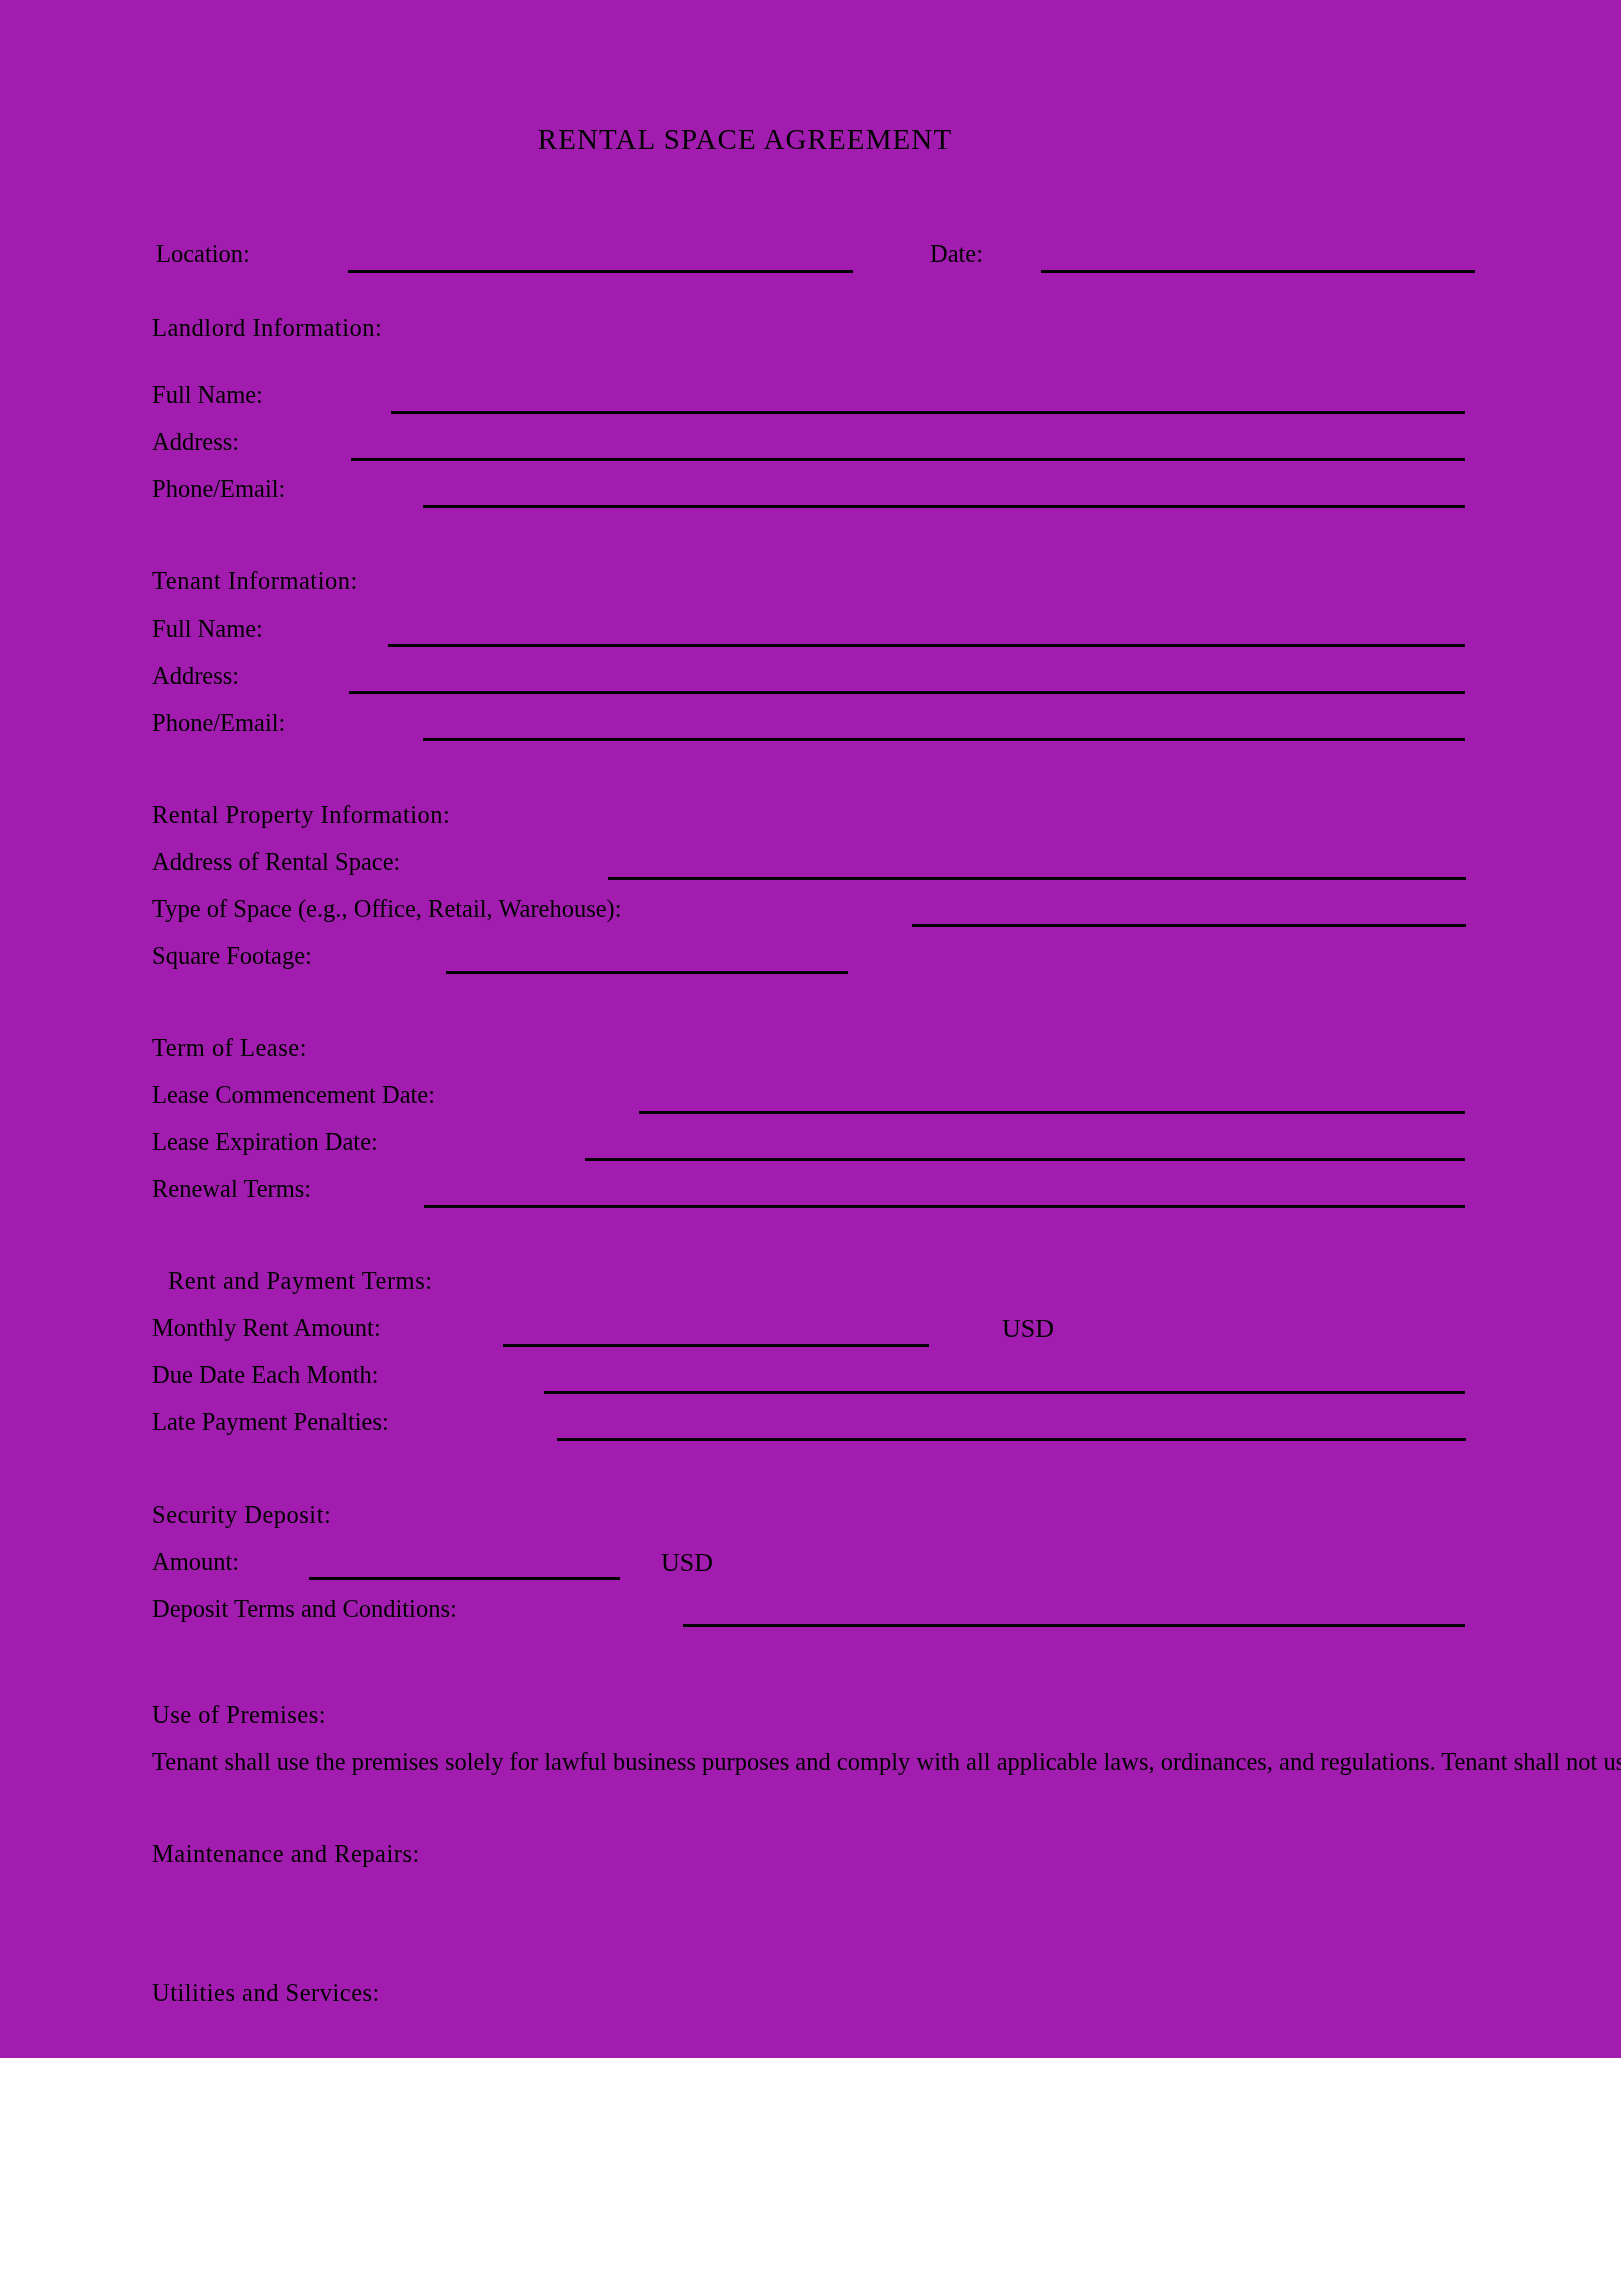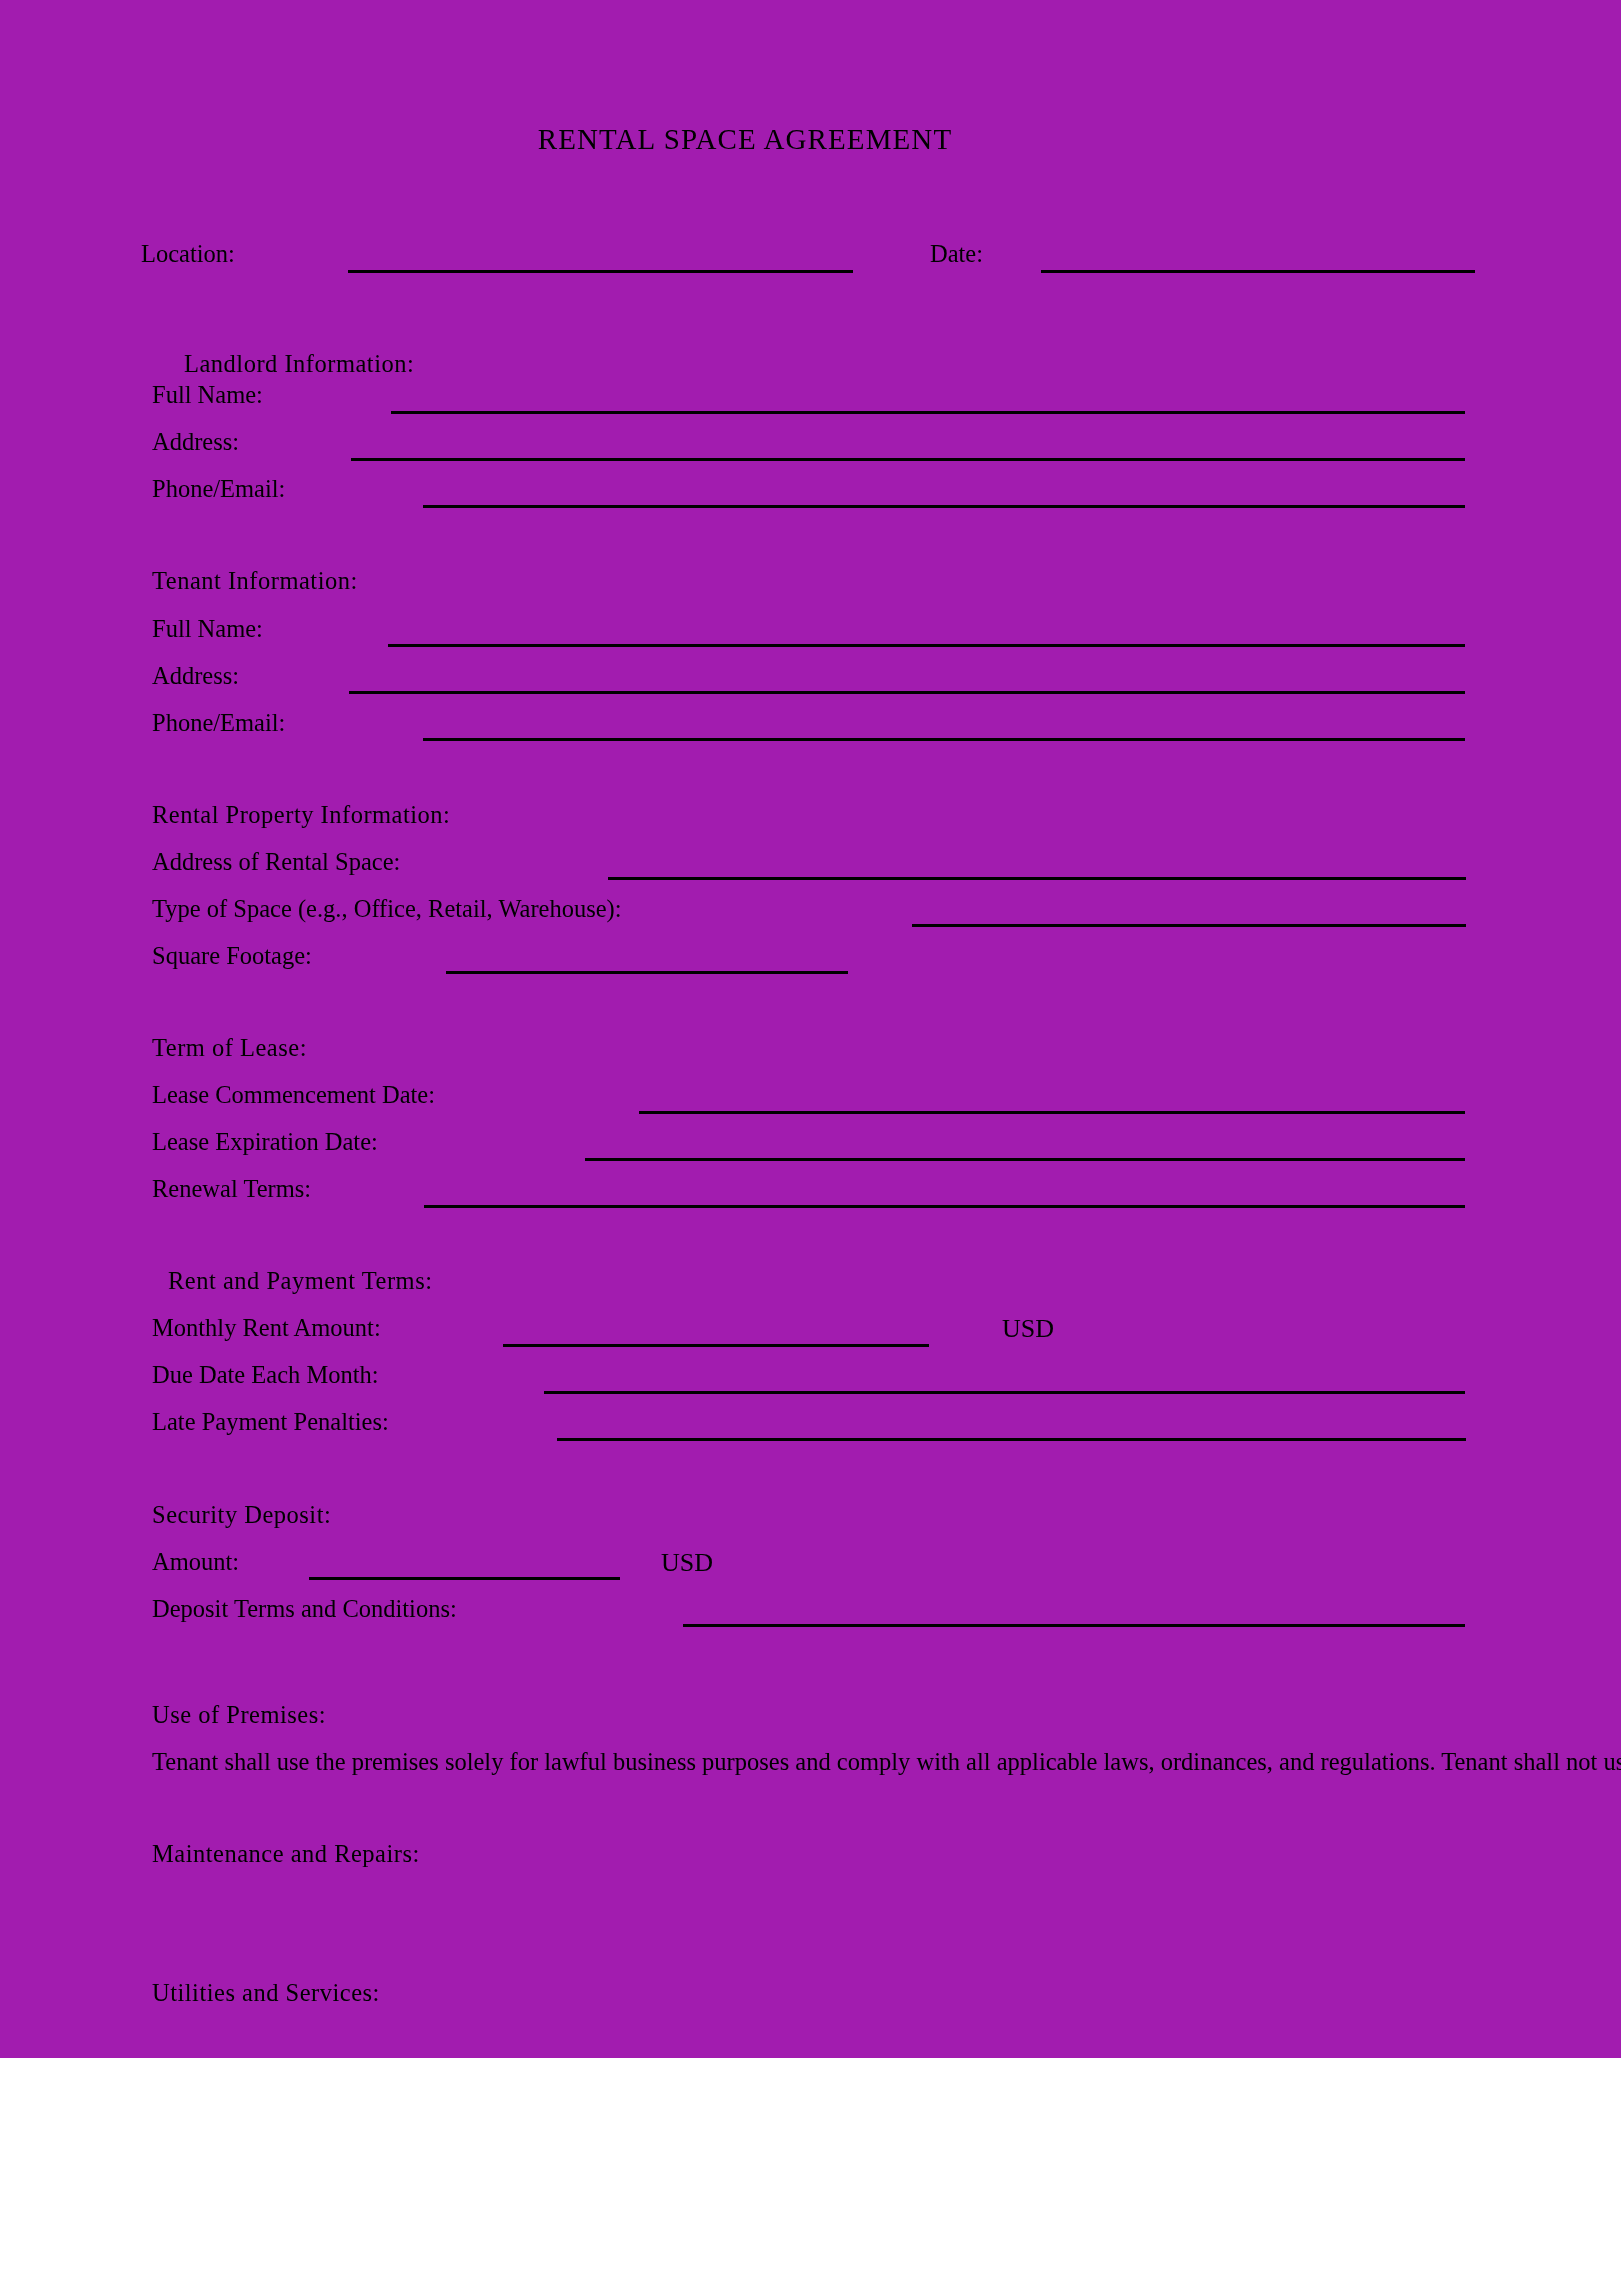--- a/index.html
+++ b/index.html
@@ -72,27 +72,27 @@
     width: 1469px;
   }
 </style>
 </head>
 <body>
 
 <div class="page">
 
   <div class="doc-title">RENTAL SPACE AGREEMENT</div>
 
-  <div class="txt field-label" style="left:141px; top:242px;">Location:</div>
+  <div class="txt field-label" style="left:156px; top:242px;">Location:</div>
   <div class="rule" style="left:348px; top:270px; width:505px;"></div>
 
   <div class="txt field-label" style="left:930px; top:242px;">Date:</div>
   <div class="rule" style="left:1041px; top:270px; width:434px;"></div>
 
-  <div class="txt section-head" style="left:152px; top:352px;margin-left:32px;">Landlord Information:</div>
+  <div class="txt section-head" style="left:152px; top:316px;">Landlord Information:</div>
 
   <div class="txt field-label" style="left:152px; top:383px;">Full Name:</div>
   <div class="rule" style="left:391px; top:411px; width:1074px;"></div>
 
   <div class="txt field-label" style="left:152px; top:430px;">Address:</div>
   <div class="rule" style="left:351px; top:458px; width:1114px;"></div>
 
   <div class="txt field-label" style="left:152px; top:477px;">Phone/Email:</div>
   <div class="rule" style="left:423px; top:505px; width:1042px;"></div>
 

